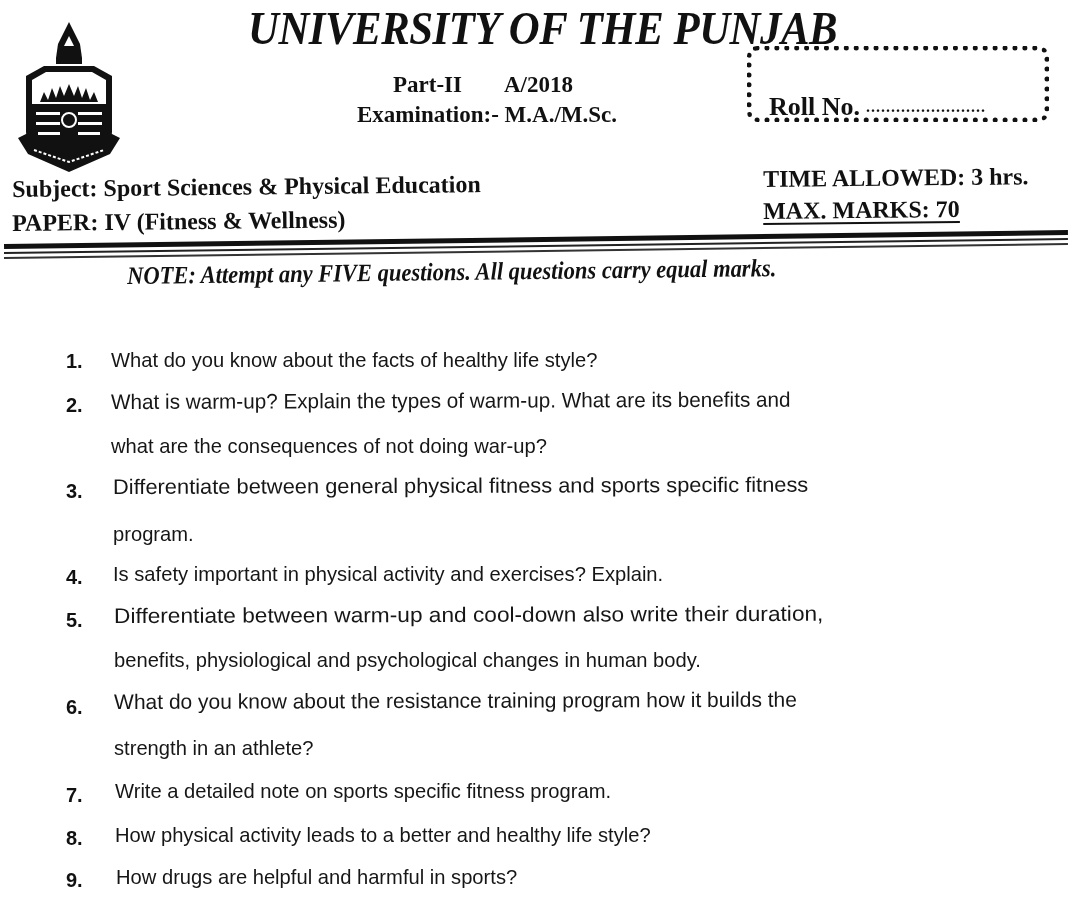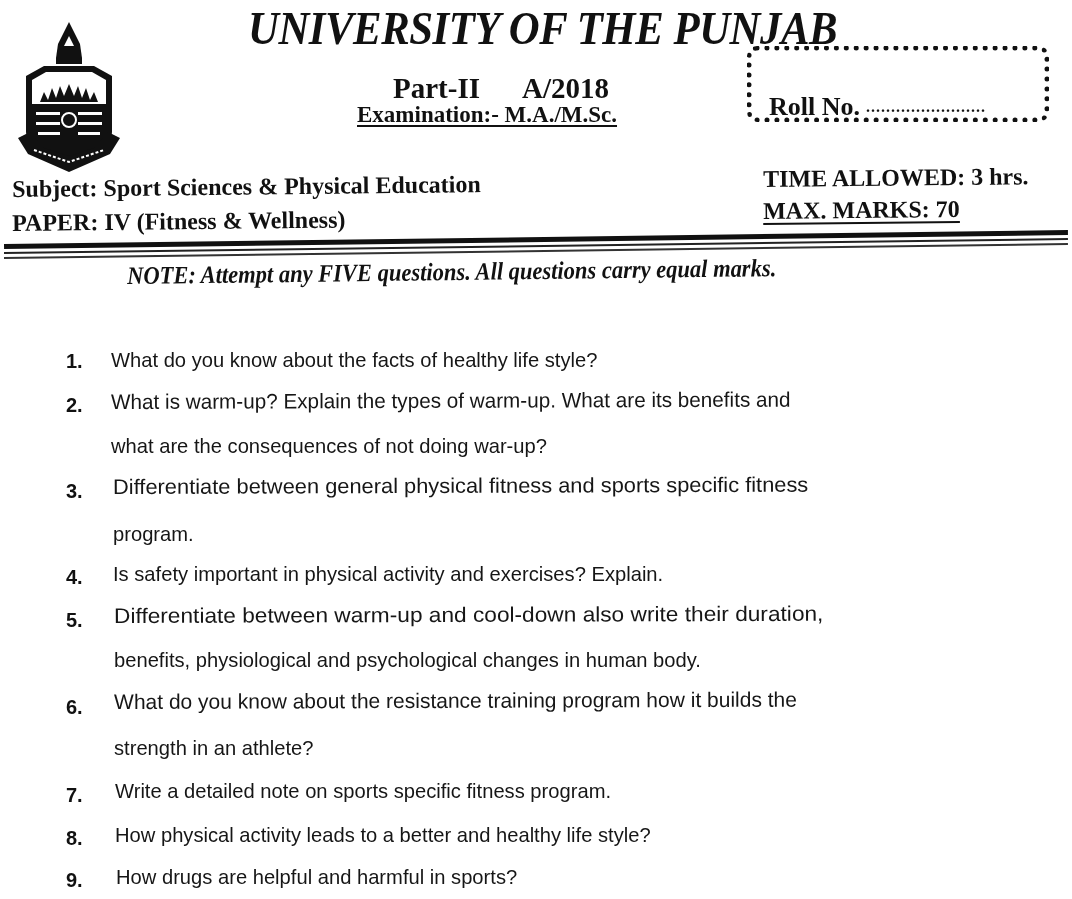--- a/index.html
+++ b/index.html
@@ -37,32 +37,31 @@
       transform: scaleX(0.93);
       transform-origin: left top;
       white-space: nowrap;
       line-height: 58px;
     }
 
     .part-line {
       left: 393px;
       top: 72px;
       font-weight: bold;
-      font-size: 29px;
+      font-size: 23px;
       white-space: nowrap;
     }
     .part-line .year { margin-left: 42px; }
 
     .exam-line {
       left: 357px;
       top: 102px;
       font-weight: bold;
       font-size: 23px;
       white-space: nowrap;
-      text-decoration: underline;
       text-decoration-thickness: 2px;
       text-underline-offset: 3px;
     }
 
     
     .roll-box {
       left: 747px;
       top: 46px;
       width: 302px;
       height: 76px;

